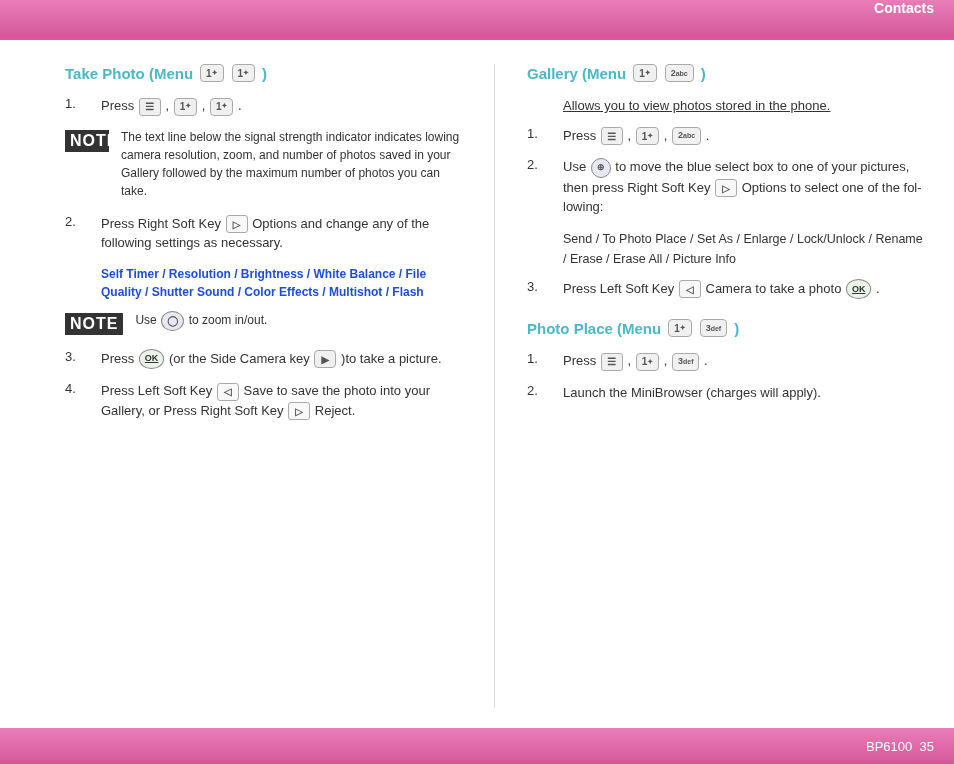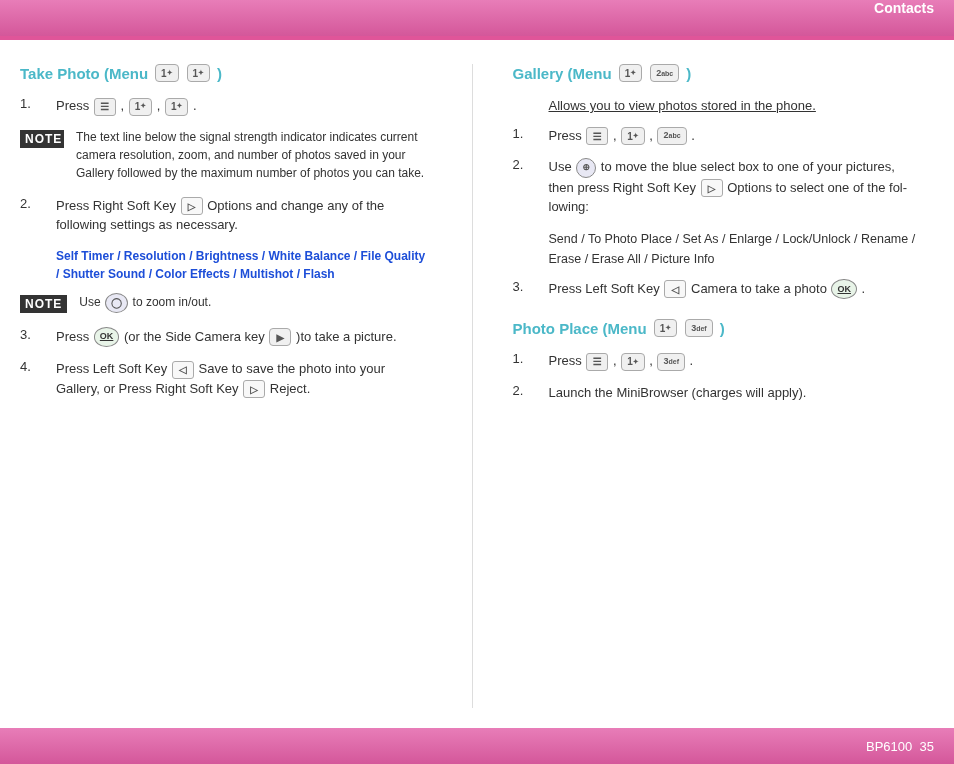--- a/index.html
+++ b/index.html
@@ -34,22 +34,23 @@
     .accent-line {
       height: 4px;
       background: #e05599;
     }
 
     
     .content {
       display: flex;
       flex-direction: row;
       padding: 24px 30px 20px 20px;
-      gap: 40px;
+      gap: 32px;
       height: calc(764px - 36px - 4px - 36px);
+      margin-left: 45px;
     }
 
     
     .col {
       flex: 1;
     }
 
     
     .section-heading {
       color: #4bb8c8;
@@ -82,21 +83,21 @@
     
     .note-block {
       display: flex;
       gap: 12px;
       margin-bottom: 14px;
       align-items: flex-start;
     }
     .note-label {
       background: #333;
       color: #fff;
-      font-size: 12px;
+      font-size: 16px;
       font-weight: bold;
       padding: 2px 5px;
       letter-spacing: 1px;
       min-width: 44px;
       text-align: center;
       margin-top: 2px;
     }
     .note-text {
       font-size: 12px;
       color: #333;
@@ -224,21 +225,21 @@
       <span class="step-num">1.</span>
       <span class="step-text">
         Press <span class="key-icon menu-key">☰</span> ,
         <span class="key-icon">1<sup style="font-size:7px">✦</sup></span> ,
         <span class="key-icon">1<sup style="font-size:7px">✦</sup></span> .
       </span>
     </div>
 
     <div class="note-block">
       <span class="note-label">NOTE</span>
-      <span class="note-text">The text line below the signal strength indicator indicates current camera resolution, zoom, and number of photos saved in your Gallery followed by the maximum number of photos you can take.</span>
+      <span class="note-text">The text line below the signal strength indicator indicates lowing camera resolution, zoom, and number of photos saved in your Gallery followed by the maximum number of photos you can take.</span>
     </div>
 
     <div class="step">
       <span class="step-num">2.</span>
       <span class="step-text">
         Press Right Soft Key <span class="key-icon soft-key">▷</span> Options and change any of the following settings as necessary.
       </span>
     </div>
 
     <div class="settings-text">Self Timer / Resolution / Brightness / White Balance / File Quality / Shutter Sound / Color Effects / Multishot / Flash</div>

